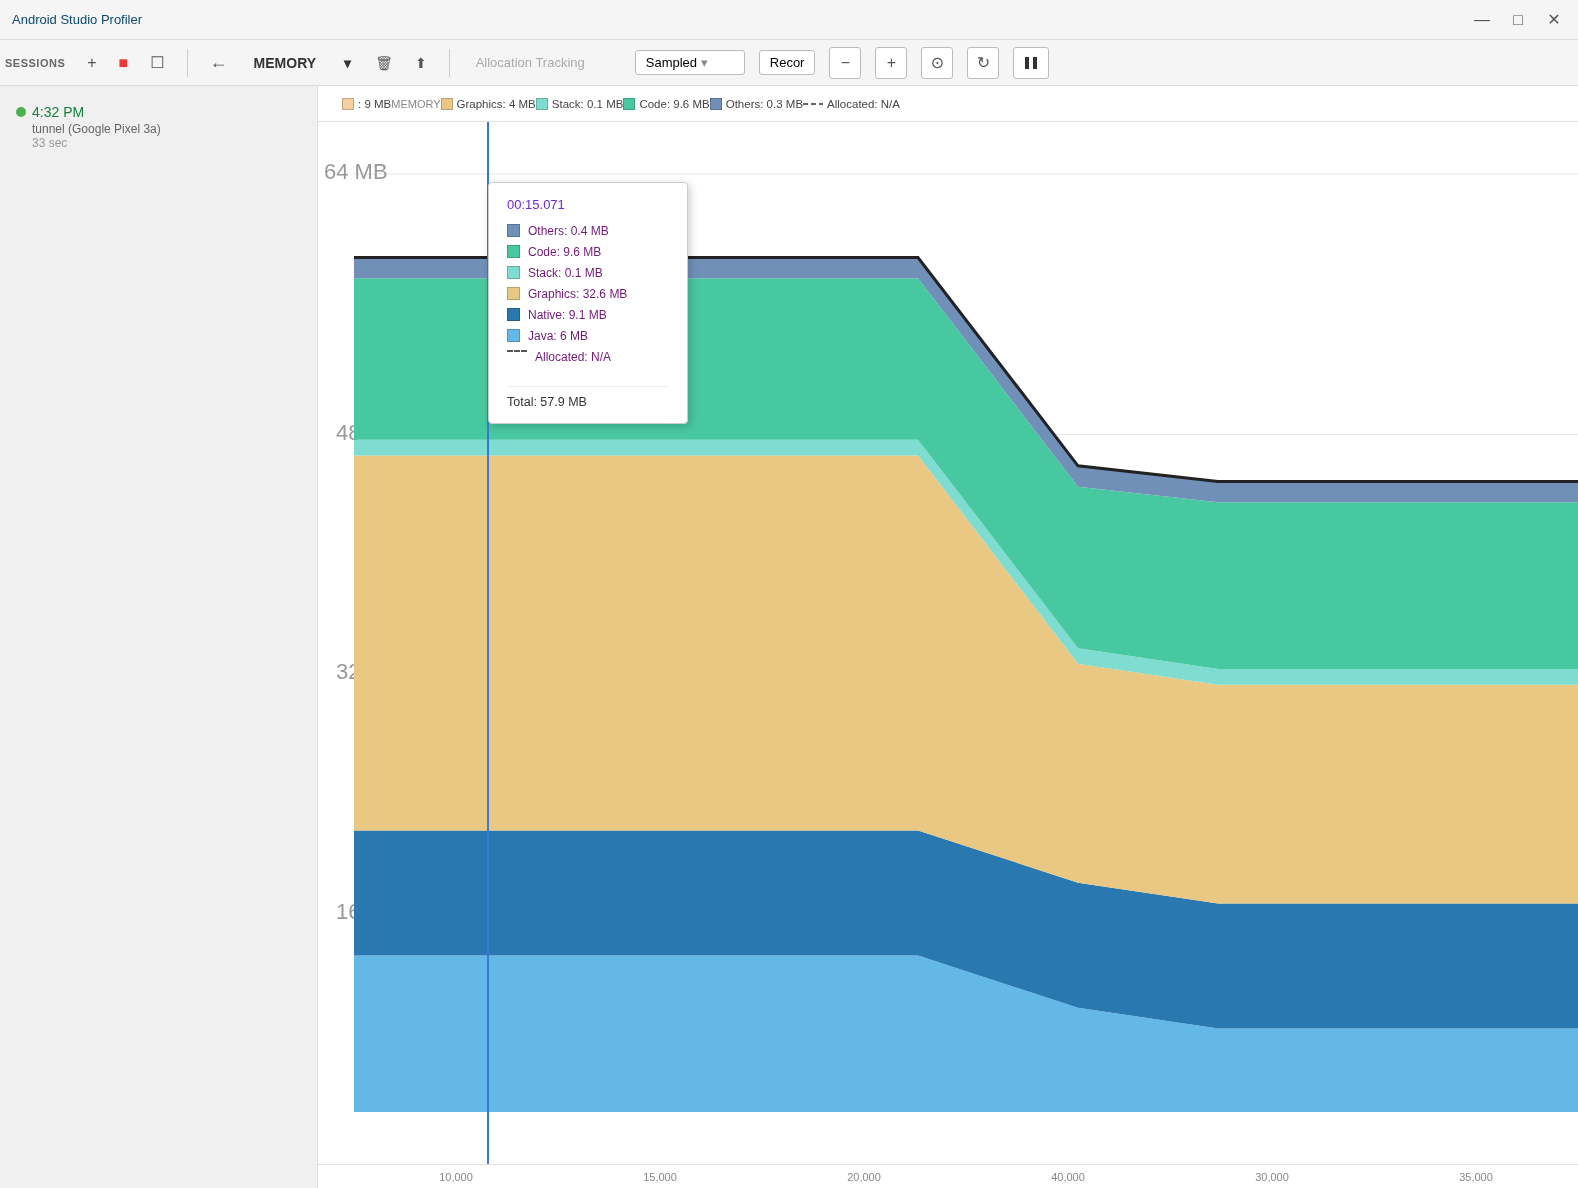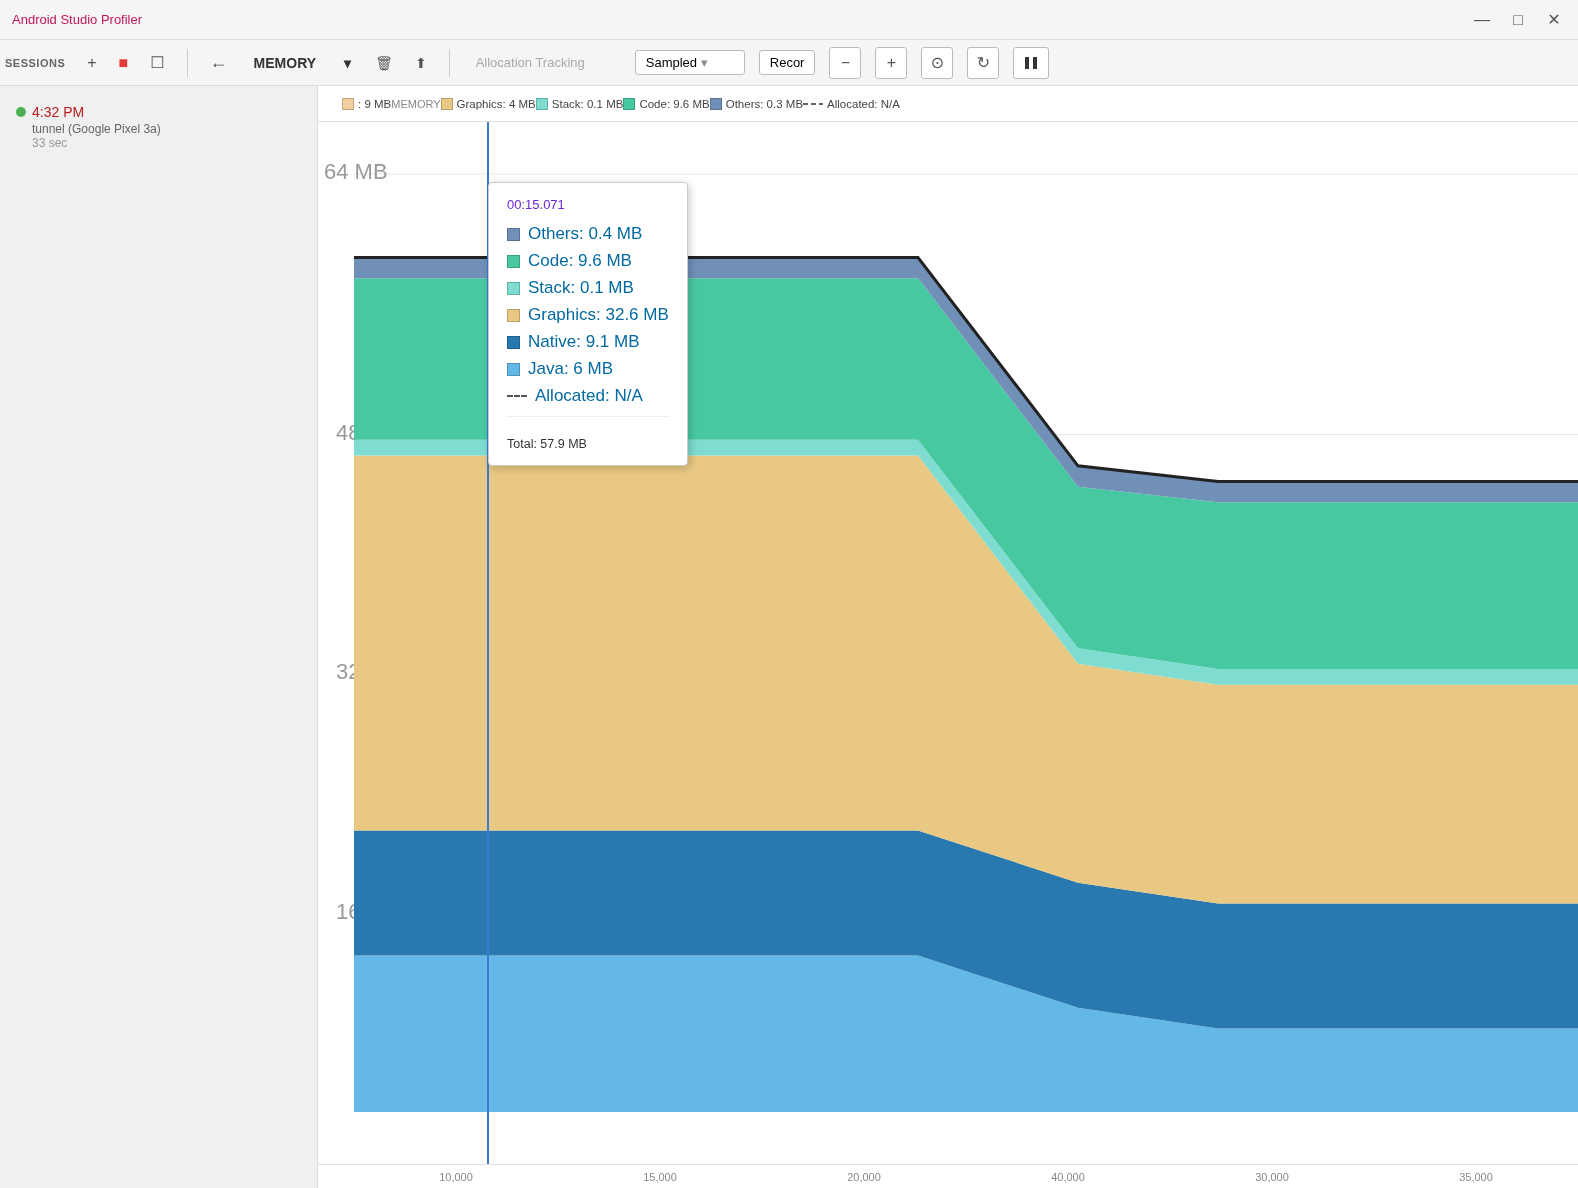--- a/index.html
+++ b/index.html
@@ -15,21 +15,21 @@
       border-bottom: 1px solid #ddd;
       justify-content: space-between;
     }
     .title-bar-left {
       display: flex;
       align-items: center;
       gap: 8px;
     }
     .title-text {
       font-size: 13px;
-      color: #be185d;
+      color: #0c4a6e;
     }
     .title-bar-controls {
       display: flex;
       gap: 12px;
       align-items: center;
     }
     .win-btn {
       width: 24px; height: 24px;
       display: flex; align-items: center; justify-content: center;
       cursor: pointer;
@@ -165,21 +165,21 @@
     .session-item {
       cursor: pointer;
       padding: 6px 4px;
     }
     .session-time {
       display: flex;
       align-items: center;
       gap: 6px;
       font-size: 14px;
       font-weight: 500;
-      color: #b91c1c;
+      color: #15803d;
     }
     .green-dot {
       width: 10px; height: 10px;
       border-radius: 50%;
       background: #4caf50;
       flex-shrink: 0;
     }
     .session-device {
       font-size: 12px;
       color: #666;
@@ -253,40 +253,39 @@
       left: 18%;
     }
     .tooltip-time {
       font-size: 13px;
       color: #6d28d9;
       margin-bottom: 12px;
       font-weight: 500;
     }
     .tooltip-row {
       display: flex;
-      align-items: center;
       gap: 8px;
       margin-bottom: 7px;
-      font-size: 17px;
-      color: #0369a1;
+      font-size: 12px;
+      color: #701a75;
     }
     .tooltip-swatch {
       width: 13px; height: 13px;
       border: 1px solid rgba(0,0,0,0.2);
       flex-shrink: 0;
     }
     .tooltip-dashed {
       width: 20px;
       height: 2px;
       border-top: 2px dashed #555;
       flex-shrink: 0;
     }
     .tooltip-total {
-      margin-top: 10px;
-      padding-top: 20px;
+      margin-top: 22px;
+      padding-top: 8px;
       border-top: 1px solid #eee;
       font-size: 12.5px;
       color: #333;
     }
 
     
     .x-axis {
       position: absolute;
       bottom: 0;
       left: 0;

